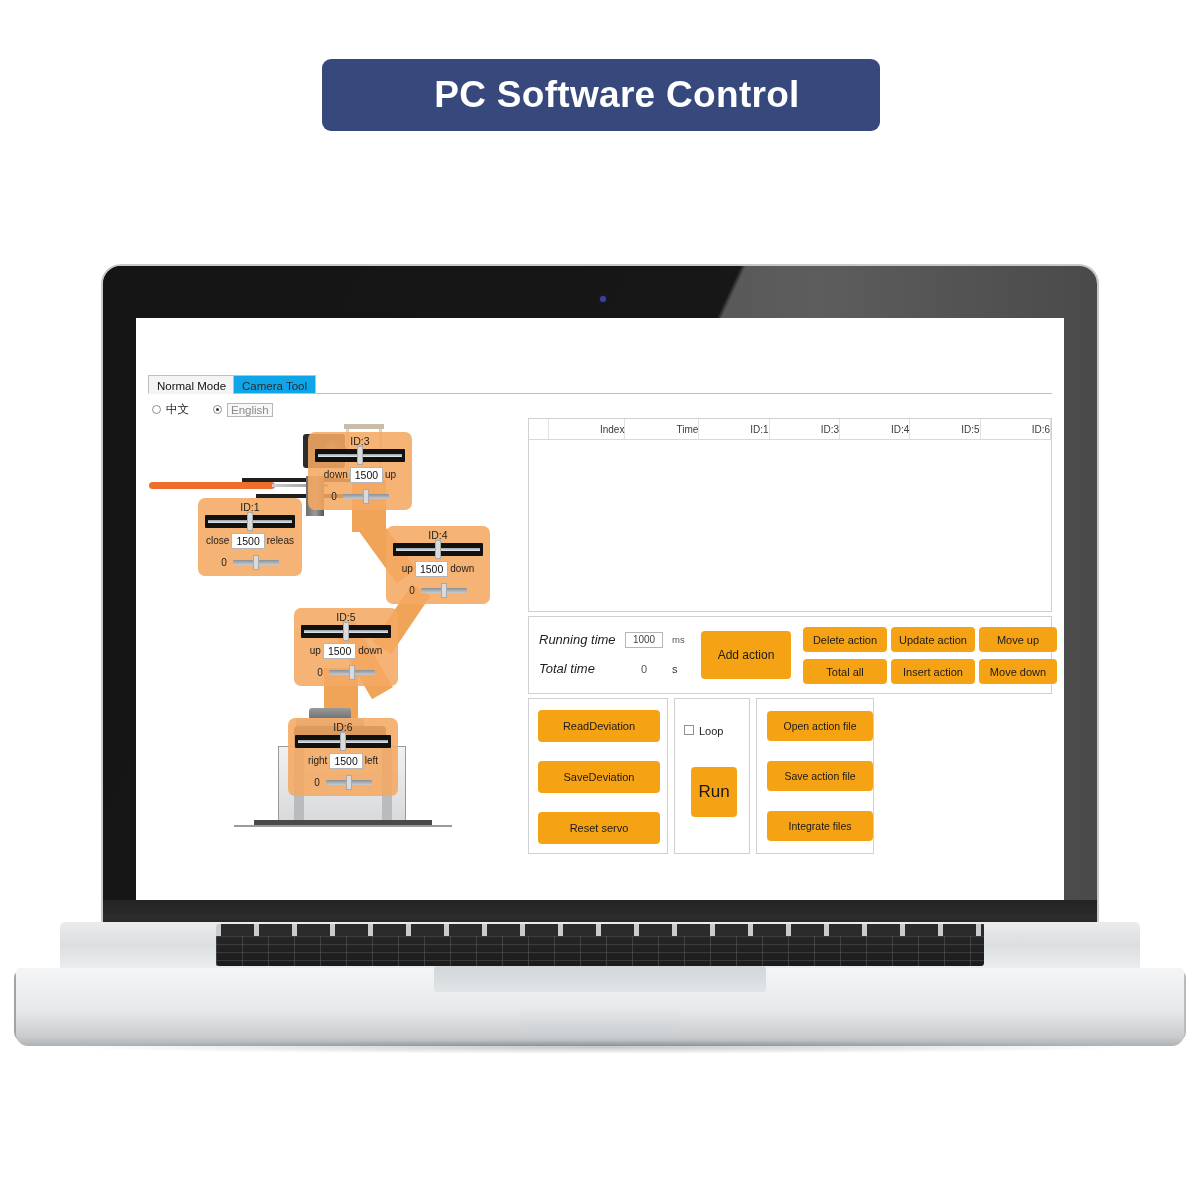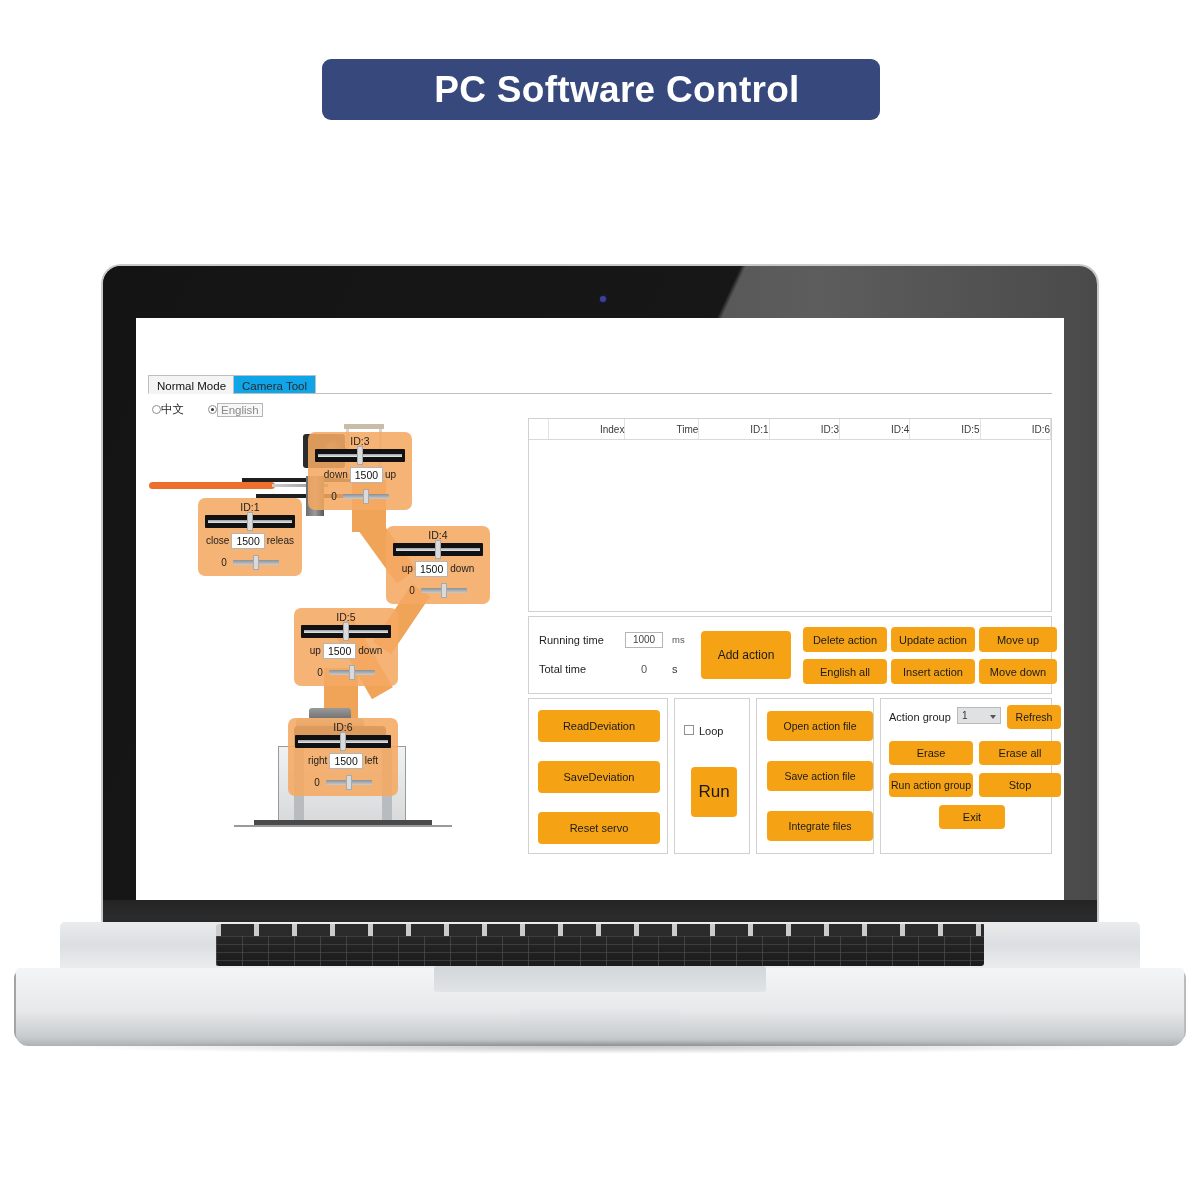--- a/index.html
+++ b/index.html
@@ -8,21 +8,21 @@
     width: 1200px; height: 1200px;
     background: #ffffff;
     font-family: "Liberation Sans", sans-serif;
     overflow: hidden;
   }
 
   
   #banner {
     position: absolute;
     left: 322px; top: 59px;
-    width: 558px; height: 61px;
+    width: 558px; height: 72px;
     background: #37497c;
     border-radius: 9px;
     display: flex; align-items: center; justify-content: center; padding-left: 32px;
   }
   #banner-text {
     color: #ffffff;
     font-size: 37px;
     font-weight: bold;
     letter-spacing: .3px;
   }
@@ -126,21 +126,21 @@
     position:absolute; top:0; height:19px; padding: 2px 8px 0 8px;
     font-size: 11.5px; color:#2a2a2a; border:1px solid #bfbfbf;
     background:#e3e3e3; line-height: 16px;
   }
   .tab.active { background:#f4f4f4; border-bottom-color:#f4f4f4; color:#111; }
   #tab0 { left:0; }
   #tab1 { left:85px; background:#0ea5e9; }
 
   
   #langrow { position:absolute; left:16px; top:84px; display:flex; align-items:center; gap:6px; }
-  .radio-wrap { display:flex; align-items:center; }
+  .radio-wrap { display:flex; align-items:center; gap:5px; }
   .radio {
     width:9px;height:9px;border-radius:50%;border:1px solid #8e8e8e;background:#fff;
     display:inline-block; position:relative;
   }
   .radio.checked::after {
     content:''; position:absolute; left:2px; top:2px; width:3px; height:3px;
     border-radius:50%; background:#333;
   }
   .radio-label { font-size:11.5px; color:#222; }
   .radio-label.focused { border:1px solid #b6b6b6; padding:0 3px; background:#f7f7f7; color:#8a8a8a; }
@@ -240,21 +240,21 @@
   }
   #table-body { height:171px; background:#fff; }
 
   
   #timing-panel {
     position:absolute; left:392px; top:298px; width:524px; height:78px;
     border:1px solid #d0d0d0; background:#fff;
   }
   #timing-left { position:absolute; left:10px; top:8px; width:250px; }
   .trow { display:flex; align-items:center; height:29px; }
-  .trow .tlabel { width:86px; font-size:11px; color:#1d1d1d; }
+  .trow .tlabel { width:86px; font-size:13px; color:#1d1d1d;font-style:italic; }
   .tinput {
     width:38px; height:16px; border:1px solid #b5b5b5; background:#fff;
     font-size:10px; color:#444; display:flex; align-items:center; justify-content:center;
   }
   .tstatic { width:38px; text-align:center; font-size:11px; color:#555; }
   .tunit { margin-left:9px; font-size:9.5px; color:#555; }
   .tunit.wide { margin-left:9px; font-size:11px; color:#333; }
 
   .btn {
     background:#f5a314; color:#1a1a1a; border:none; border-radius:4px;
@@ -505,21 +505,21 @@
               <span class="tlabel">Total time</span>
               <span class="tstatic">0</span>
               <span class="tunit wide">s</span>
             </div>
           </div>
           <div class="btn" id="add-action">Add action</div>
           <div id="act-grid">
             <div class="btn">Delete action</div>
             <div class="btn">Update action</div>
             <div class="btn">Move up</div>
-            <div class="btn">English all</div>
+            <div class="btn">Total all</div>
             <div class="btn">Insert action</div>
             <div class="btn">Move down</div>
           </div>
         </div>
 
         <div id="dev-panel">
           <div class="btn" id="btn-readdev">ReadDeviation</div>
           <div class="btn" id="btn-savedev">SaveDeviation</div>
           <div class="btn" id="btn-resetservo">Reset servo</div>
         </div>
@@ -531,33 +531,20 @@
           </div>
           <div class="btn" id="btn-run">Run</div>
         </div>
 
         <div id="file-panel">
           <div class="btn" id="btn-openfile">Open action file</div>
           <div class="btn" id="btn-savefile">Save action file</div>
           <div class="btn" id="btn-integrate">Integrate files</div>
         </div>
 
-        <div id="group-panel">
-          <span id="grp-label">Action group</span>
-          <div id="grp-select">
-            <span>1</span>
-            <span class="caret"></span>
-          </div>
-          <div class="btn" id="btn-refresh">Refresh</div>
-          <div class="btn" id="btn-erase">Erase</div>
-          <div class="btn" id="btn-eraseall">Erase all</div>
-          <div class="btn" id="btn-rungrp">Run action group</div>
-          <div class="btn" id="btn-stop">Stop</div>
-          <div class="btn" id="btn-exit">Exit</div>
-        </div>
 
       </div>
     </div>
   </div>
 
   <div id="hinge"></div>
   <div id="base-top"></div>
   <div id="keyboard">
     <div id="keyrow"></div>
     <div id="keys-lower"></div>

